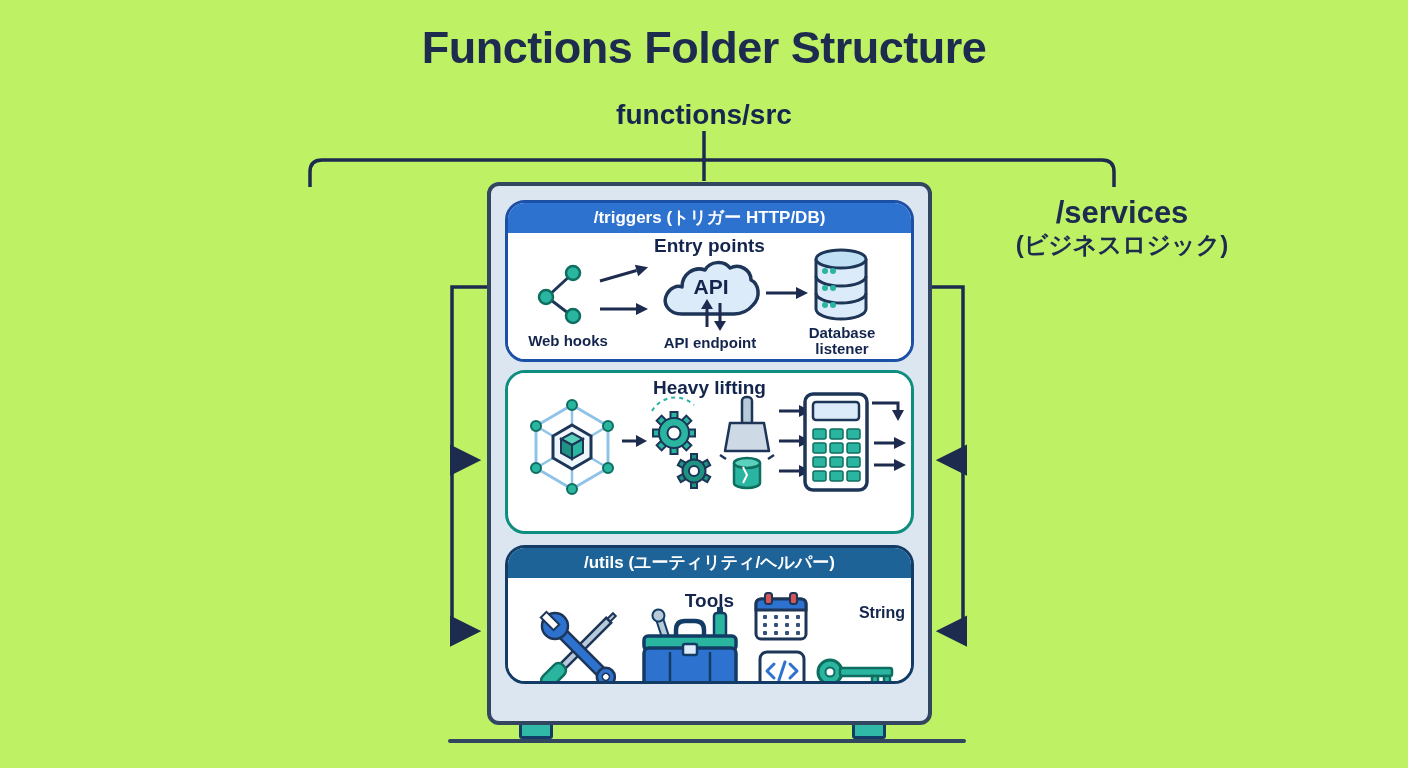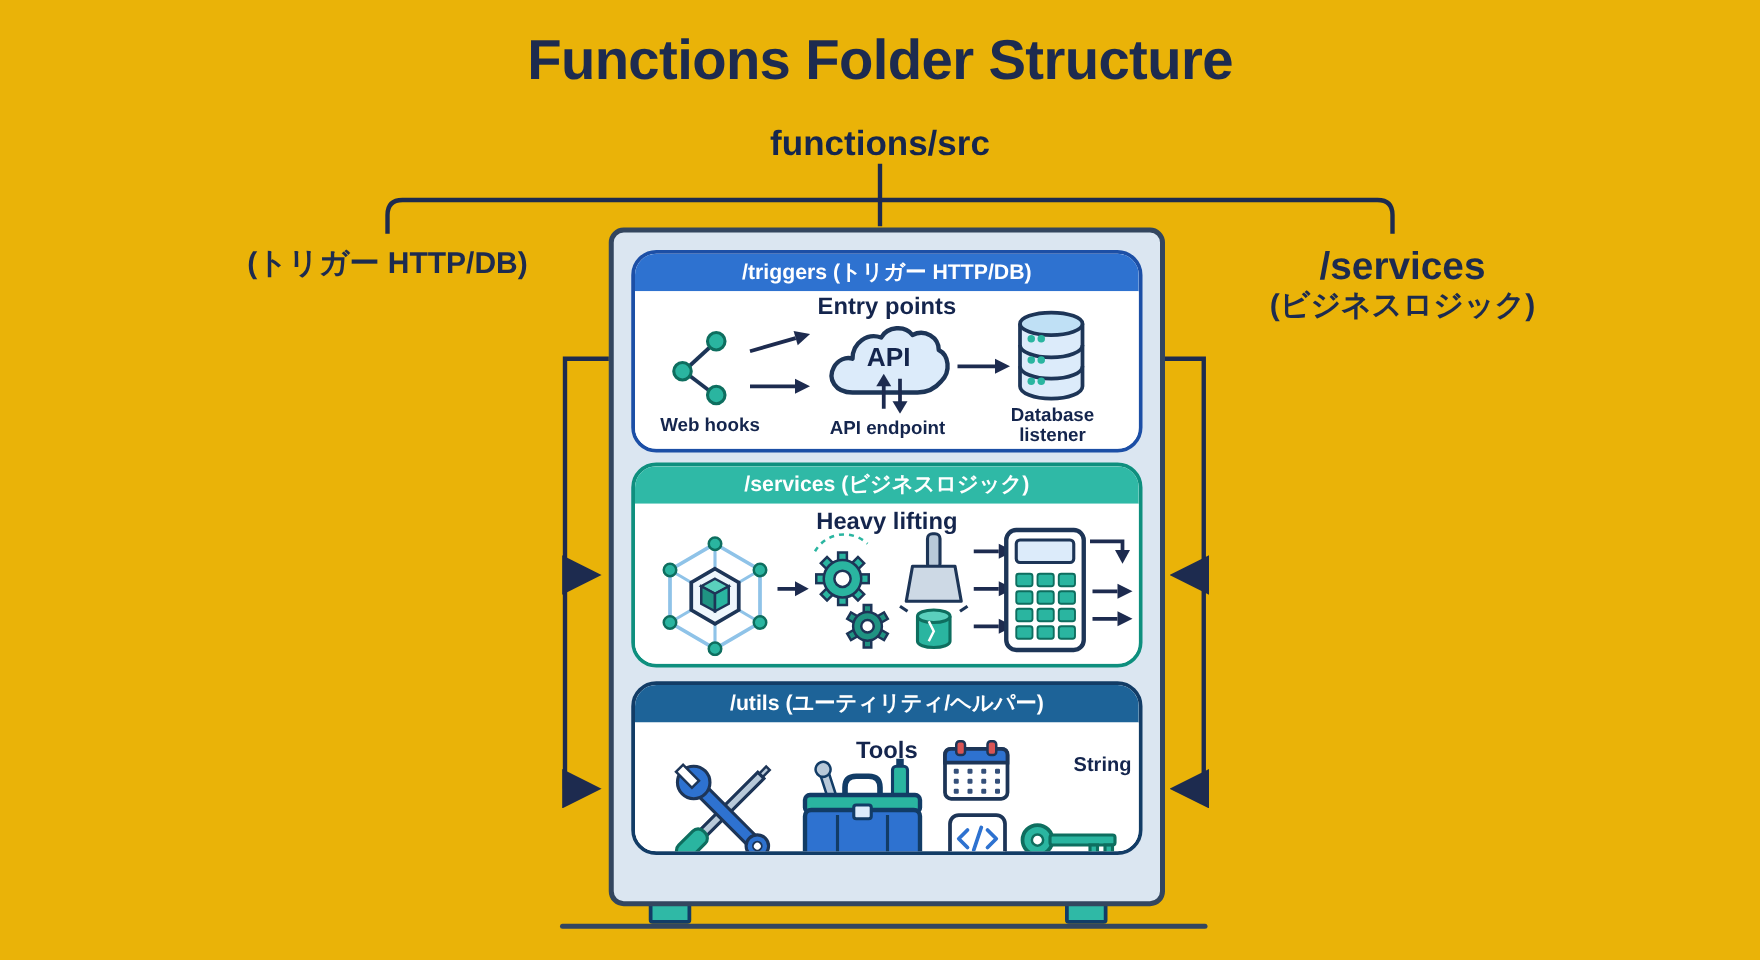--- a/index.html
+++ b/index.html
@@ -1,18 +1,18 @@
 <!DOCTYPE html>
 <html><head>
 <meta charset="utf-8">
 <style>
   * { margin:0; padding:0; box-sizing:border-box; }
   html,body { width:1408px; height:768px; background:#ffffff; overflow:hidden;
               font-family:"Liberation Sans", sans-serif; }
-  .canvas { position:relative; width:1408px; height:768px; background:#eab308; }
+  .canvas { position:relative; width:1408px; height:768px; background:#bef264; }
 
   .title { position:absolute; top:22px; left:0; right:0; text-align:center;
            font-size:45px; font-weight:800; color:#1d2b4f; letter-spacing:-0.5px; }
   .root-label { position:absolute; top:99px; left:0; right:0; text-align:center;
                 font-size:28px; font-weight:700; color:#16264e; }
 
   .branch { position:absolute; text-align:center; color:#1d2b4f; font-weight:700; }
   .branch .l1 { font-size:31px; line-height:34px; }
   .branch .l2 { font-size:24px; line-height:30px; }
   .branch.left  { left:170px; top:196px; width:280px; }
@@ -55,21 +55,20 @@
 </style>
 </head>
 <body>
 
 <div class="canvas">
 
   <div class="title">Functions Folder Structure</div>
   <div class="root-label">functions/src</div>
 
   <div class="branch left">
-    <div class="l2">(トリガー HTTP/DB)</div>
   </div>
   <div class="branch right">
     <div class="l1">/services</div>
     <div class="l2">(ビジネスロジック)</div>
   </div>
 
   <div class="foot f-left"></div>
   <div class="foot f-right"></div>
 
   <div class="cabinet">
@@ -129,21 +128,20 @@
         <div class="icon-label" style="left:6px;top:100px;width:108px;">Web hooks</div>
         <div class="icon-label" style="left:142px;top:102px;width:120px;">API endpoint</div>
         <div class="icon-label" style="left:292px;top:92px;width:84px;">
           <div>Database</div>
           <div>listener</div>
         </div>
       </div>
     </section>
 
     <section class="panel services">
-      <div class="panel-header">/services (ビジネスロジック)</div>
       <div class="panel-body">
         <div class="subtitle" style="top:4px;">Heavy lifting</div>
 
         <svg class="abs" style="left:18px;top:24px;" width="92" height="98" viewBox="0 0 92 98">
           <polygon points="46,8 82,29 82,71 46,92 10,71 10,29" fill="none" stroke="#8fc3e8" stroke-width="3"></polygon>
           <line x1="46" y1="8" x2="46" y2="28" stroke="#8fc3e8" stroke-width="2.5"></line>
           <line x1="82" y1="29" x2="65" y2="39" stroke="#8fc3e8" stroke-width="2.5"></line>
           <line x1="82" y1="71" x2="65" y2="61" stroke="#8fc3e8" stroke-width="2.5"></line>
           <line x1="46" y1="92" x2="46" y2="72" stroke="#8fc3e8" stroke-width="2.5"></line>
           <line x1="10" y1="71" x2="27" y2="61" stroke="#8fc3e8" stroke-width="2.5"></line>

